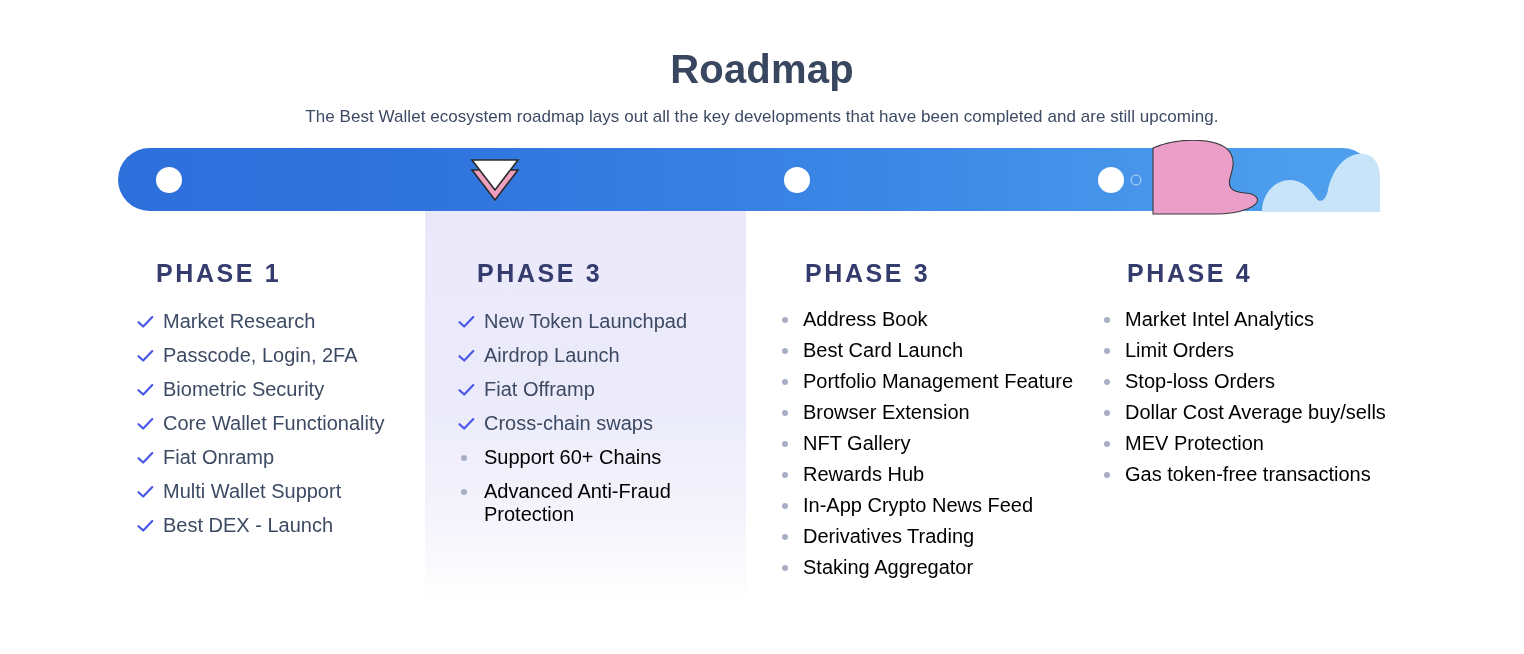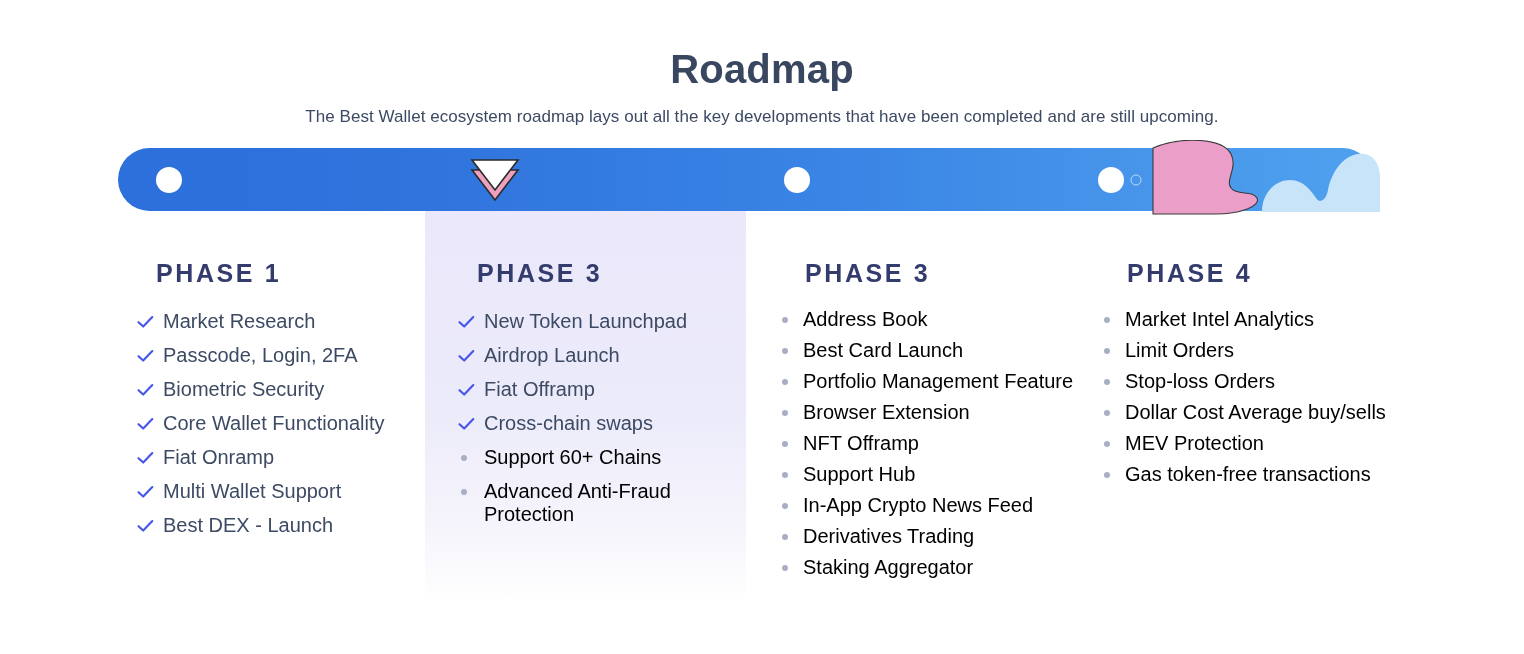--- a/index.html
+++ b/index.html
@@ -338,27 +338,27 @@
         <li class="phase-item pending">
           <span class="marker">
             <span class="bullet-dot"></span>
           </span>
           <span class="label">Browser Extension</span>
         </li>
         <li class="phase-item pending">
           <span class="marker">
             <span class="bullet-dot"></span>
           </span>
-          <span class="label">NFT Offramp</span>
-        </li>
-        <li class="phase-item pending">
-          <span class="marker">
-            <span class="bullet-dot"></span>
-          </span>
-          <span class="label">Support Hub</span>
+          <span class="label">NFT Gallery</span>
+        </li>
+        <li class="phase-item pending">
+          <span class="marker">
+            <span class="bullet-dot"></span>
+          </span>
+          <span class="label">Rewards Hub</span>
         </li>
         <li class="phase-item pending">
           <span class="marker">
             <span class="bullet-dot"></span>
           </span>
           <span class="label">In-App Crypto News Feed</span>
         </li>
         <li class="phase-item pending">
           <span class="marker">
             <span class="bullet-dot"></span>

